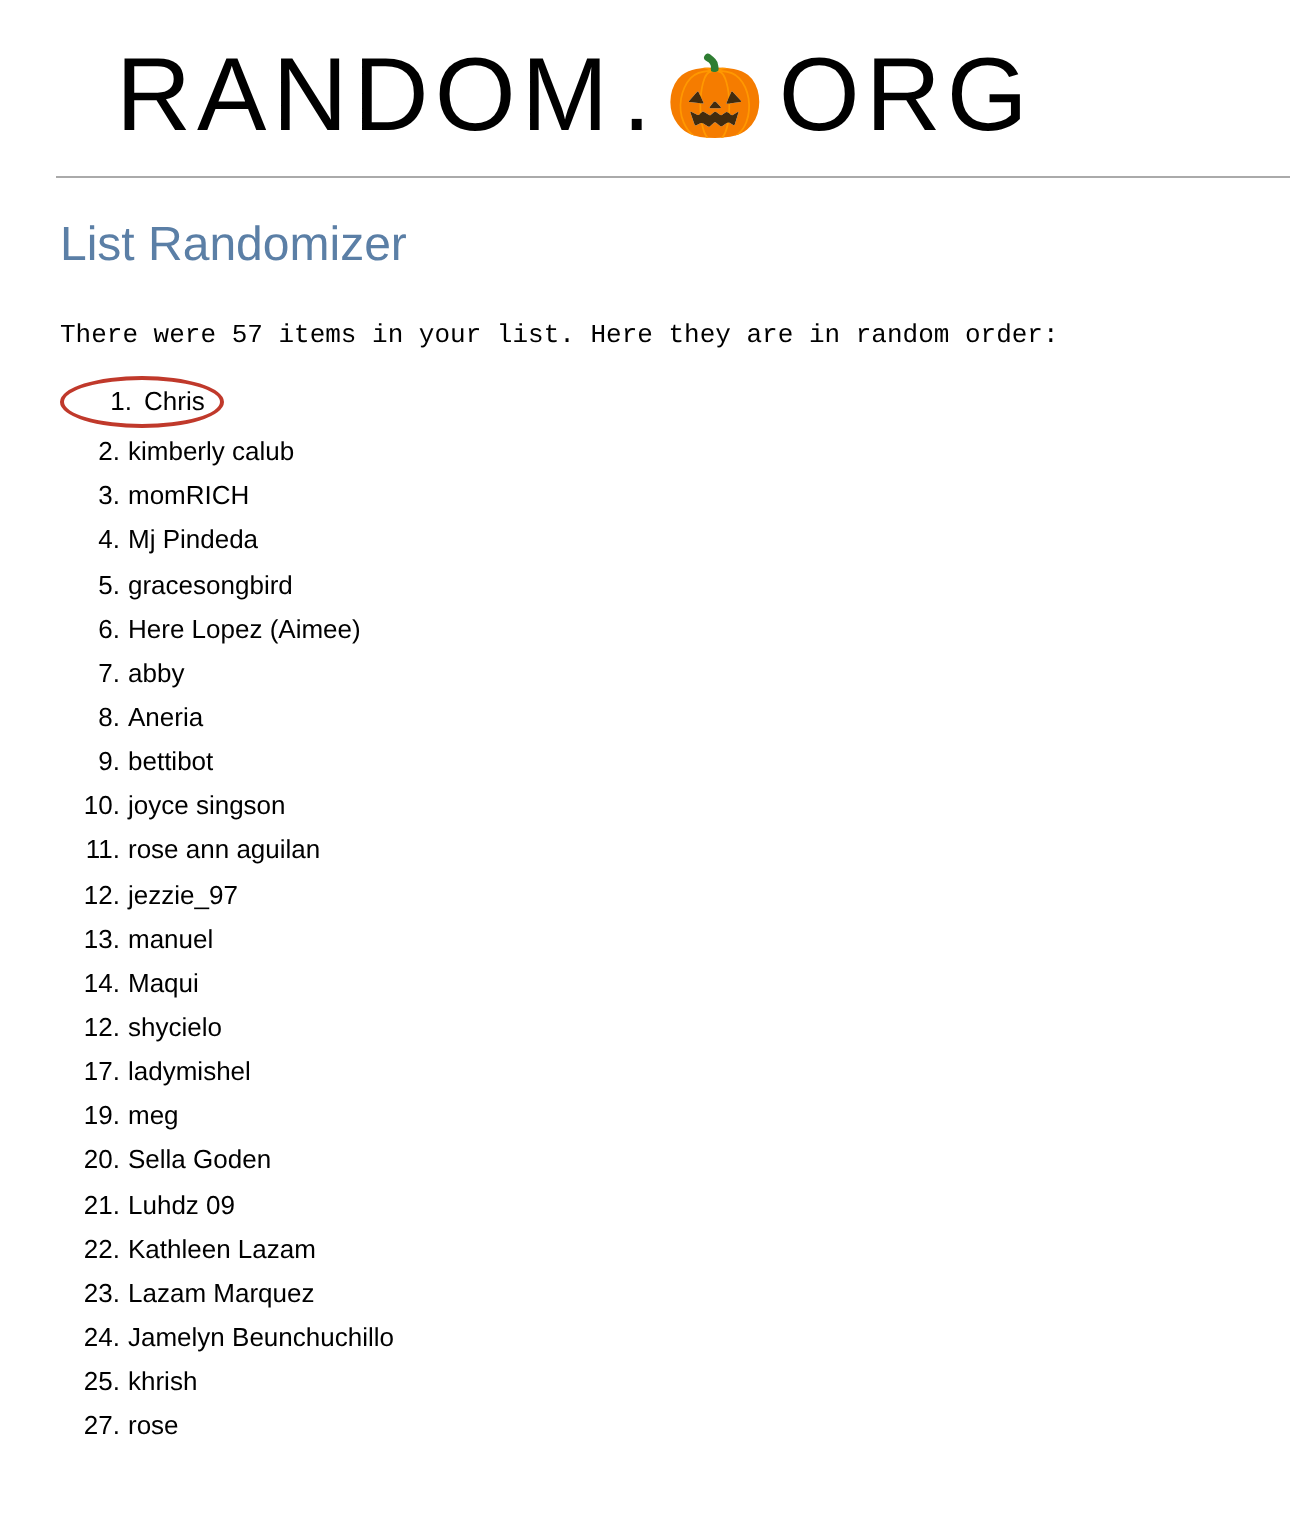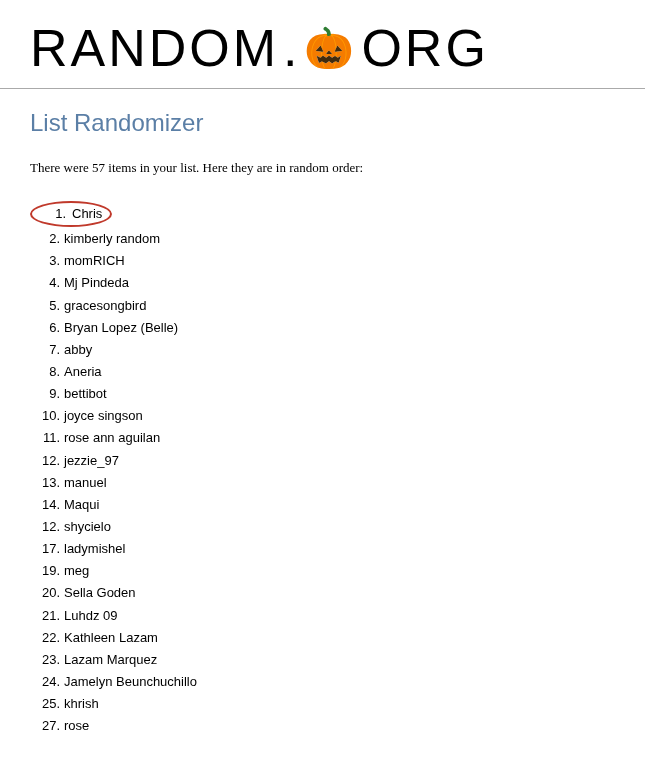--- a/index.html
+++ b/index.html
@@ -7,20 +7,21 @@
       background: #fff;
       font-family: Times New Roman, Times, serif;
       font-size: 14px;
       color: #000;
       width: 645px;
       min-height: 764px;
     }
     .header {
       padding: 18px 30px 10px 30px;
       border-bottom: 1px solid #aaa;
+      margin-left: 28px;
     }
     .logo {
       font-family: Impact, Arial Black, sans-serif;
       font-size: 52px;
       letter-spacing: 3px;
       color: #000;
       display: flex;
       align-items: center;
       gap: 4px;
     }
@@ -31,23 +32,23 @@
       padding: 20px 30px;
     }
     .page-title {
       font-family: Arial, sans-serif;
       font-size: 24px;
       color: #5b7fa6;
       font-weight: normal;
       margin-bottom: 23px;
     }
     .description {
-      font-family: Liberation Serif, serif;
+      font-family: Liberation Mono, monospace;
       font-size: 13px;
-      margin-bottom: 24px;
+      margin-bottom: 12px;
       color: #000;
     }
     .list-container {
       font-family: Arial, sans-serif;
       font-size: 13px;
     }
     .list-item {
       display: flex;
       align-items: baseline;
       padding: 1px 0;
@@ -94,37 +95,37 @@
       <span class="circle-highlight">
         <span class="item-number">1.</span>
         <span class="item-text">Chris</span>
       </span>
     </div>
   </div>
 
   <div class="list-container" id="rest-of-list">
   <div class="list-item">
         <span class="item-number">2.</span>
-        <span class="item-text">kimberly random</span>
+        <span class="item-text">kimberly calub</span>
       </div>
       <div class="list-item">
         <span class="item-number">3.</span>
         <span class="item-text">momRICH</span>
       </div>
       <div class="list-item">
         <span class="item-number">4.</span>
         <span class="item-text">Mj Pindeda</span>
       </div>
       <div class="list-item">
         <span class="item-number">5.</span>
         <span class="item-text">gracesongbird</span>
       </div>
       <div class="list-item">
         <span class="item-number">6.</span>
-        <span class="item-text">Bryan Lopez (Belle)</span>
+        <span class="item-text">Here Lopez (Aimee)</span>
       </div>
       <div class="list-item">
         <span class="item-number">7.</span>
         <span class="item-text">abby</span>
       </div>
       <div class="list-item">
         <span class="item-number">8.</span>
         <span class="item-text">Aneria</span>
       </div>
       <div class="list-item">

